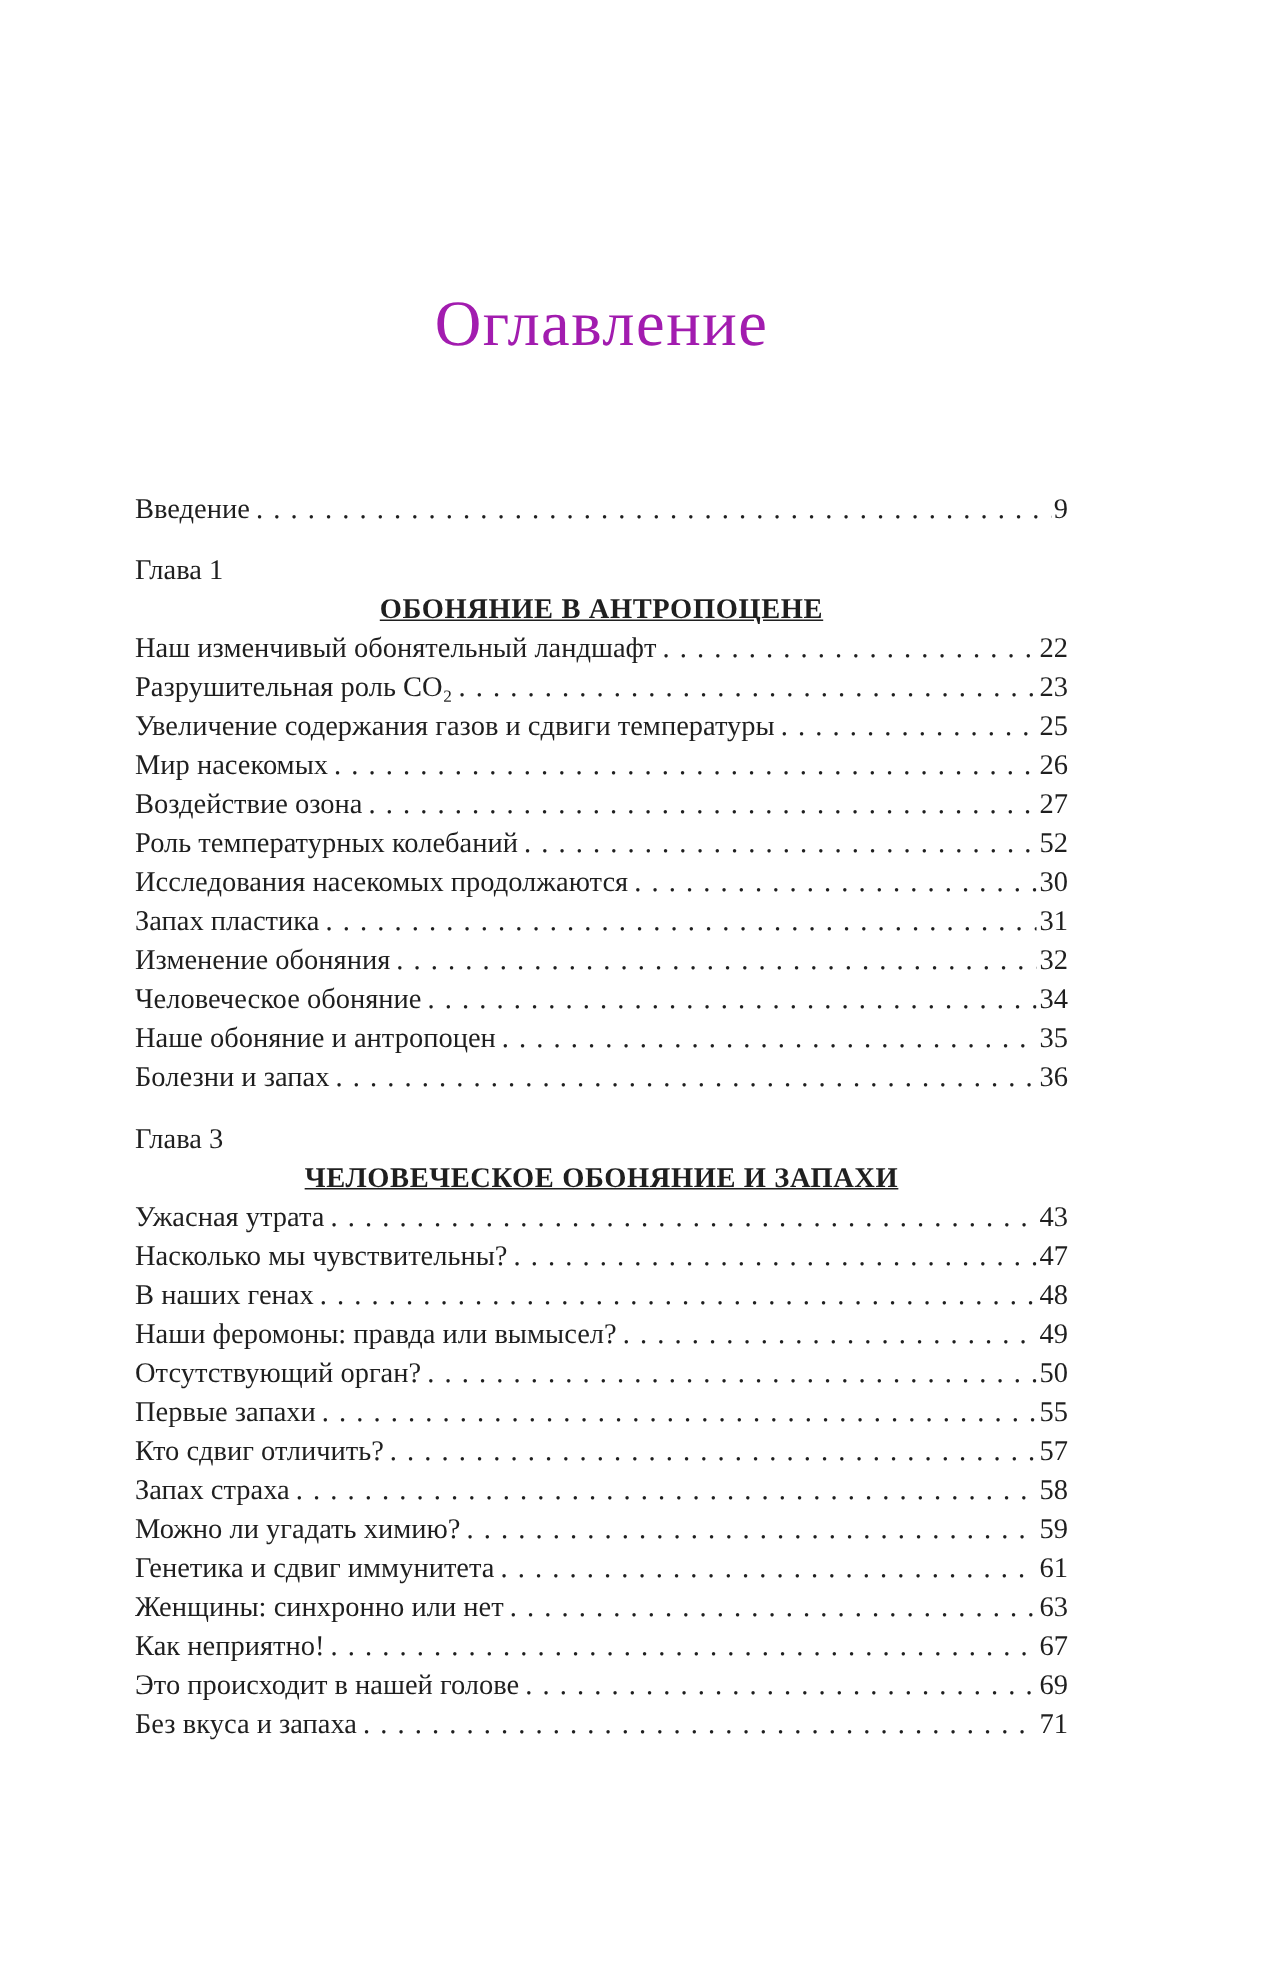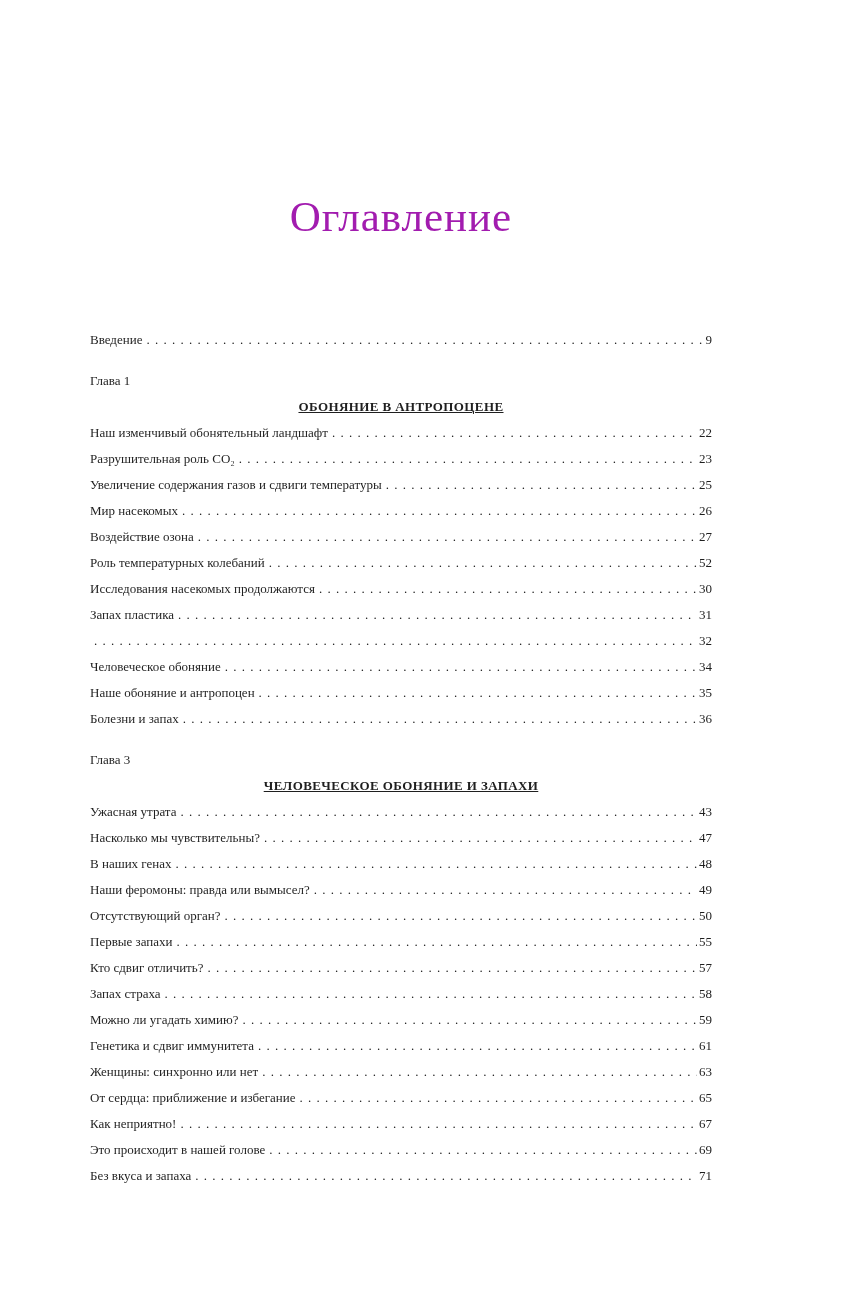--- a/index.html
+++ b/index.html
@@ -22,21 +22,21 @@
   }
   .book-title {
     font-size: 43px;
     font-weight: 400;
     letter-spacing: 1px;
     text-align: center;
     margin: 0 0 86px 0;
     color: #a21caf;
   }
   .toc {
-    font-size: 13px;
+    font-size: 19px;
     line-height: 26px;
   }
   .toc-line {
     display: flex;
     align-items: baseline;
     height: 26px;
   }
   .entry-label {
     white-space: nowrap;
     flex: 0 0 auto;
@@ -128,20 +128,21 @@
             <span class="entry-label">Исследования насекомых продолжаются</span>
             <span class="leader"></span>
             <span class="page-num">30</span>
           </div>
           <div class="toc-line">
             <span class="entry-label">Запах пластика</span>
             <span class="leader"></span>
             <span class="page-num">31</span>
           </div>
           <div class="toc-line">
+            <span class="entry-label">Изменение обоняния</span>
             <span class="leader"></span>
             <span class="page-num">32</span>
           </div>
           <div class="toc-line">
             <span class="entry-label">Человеческое обоняние</span>
             <span class="leader"></span>
             <span class="page-num">34</span>
           </div>
           <div class="toc-line">
             <span class="entry-label">Наше обоняние и антропоцен</span>
@@ -204,25 +205,20 @@
           </div>
           <div class="toc-line">
             <span class="entry-label">Генетика и сдвиг иммунитета</span>
             <span class="leader"></span>
             <span class="page-num">61</span>
           </div>
           <div class="toc-line">
             <span class="entry-label">Женщины: синхронно или нет</span>
             <span class="leader"></span>
             <span class="page-num">63</span>
-          </div>
-          <div class="toc-line">
-            <span class="entry-label">От сердца: приближение и избегание</span>
-            <span class="leader"></span>
-            <span class="page-num">65</span>
           </div>
           <div class="toc-line">
             <span class="entry-label">Как неприятно!</span>
             <span class="leader"></span>
             <span class="page-num">67</span>
           </div>
           <div class="toc-line">
             <span class="entry-label">Это происходит в нашей голове</span>
             <span class="leader"></span>
             <span class="page-num">69</span>

